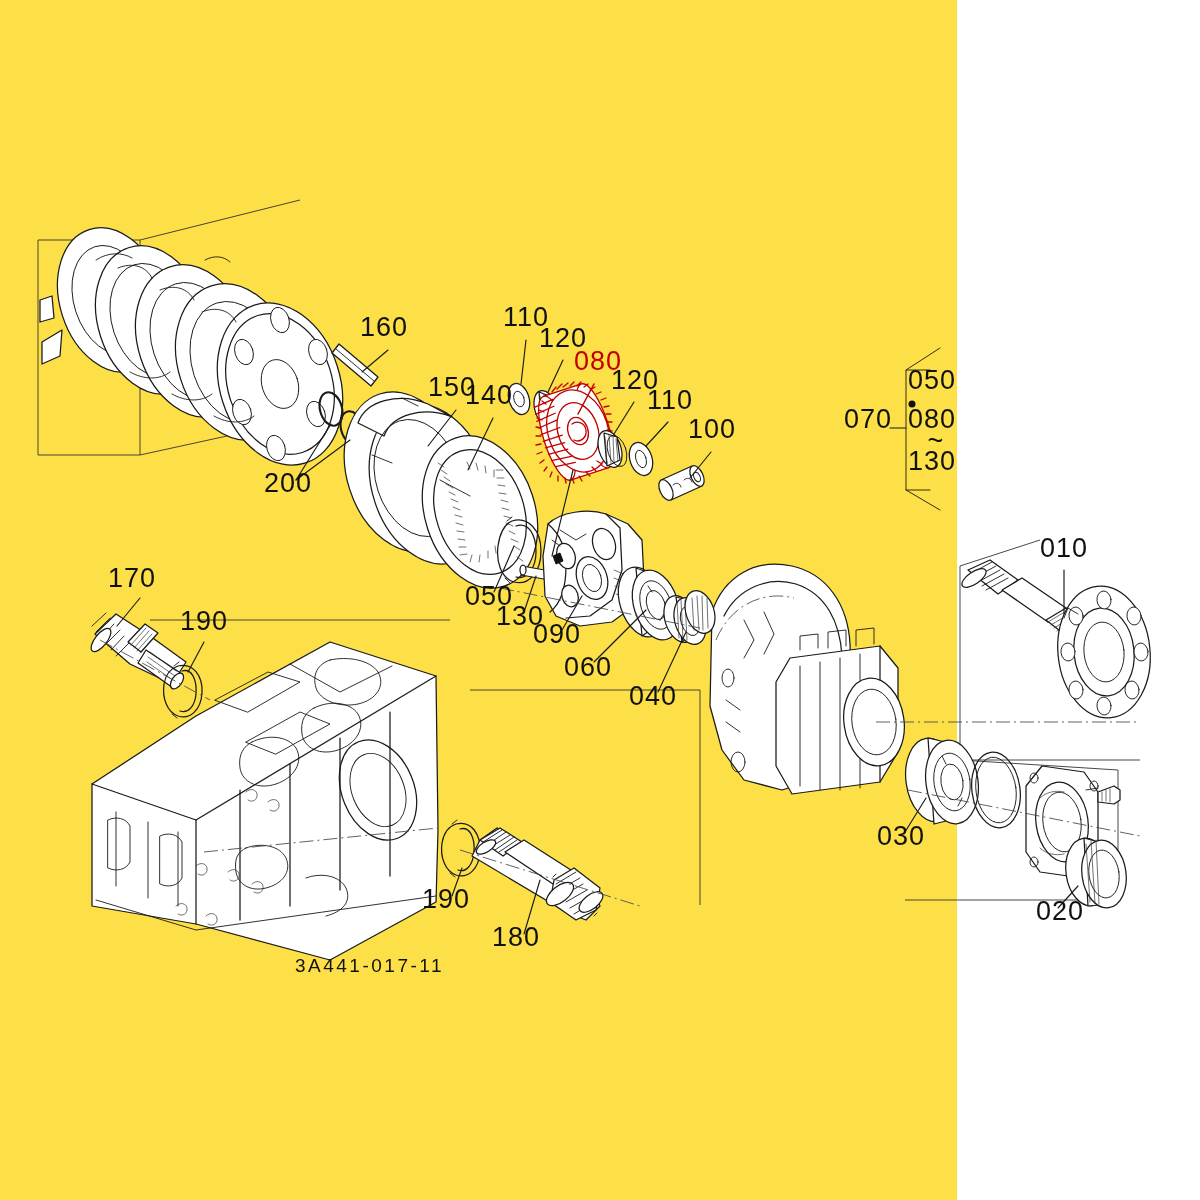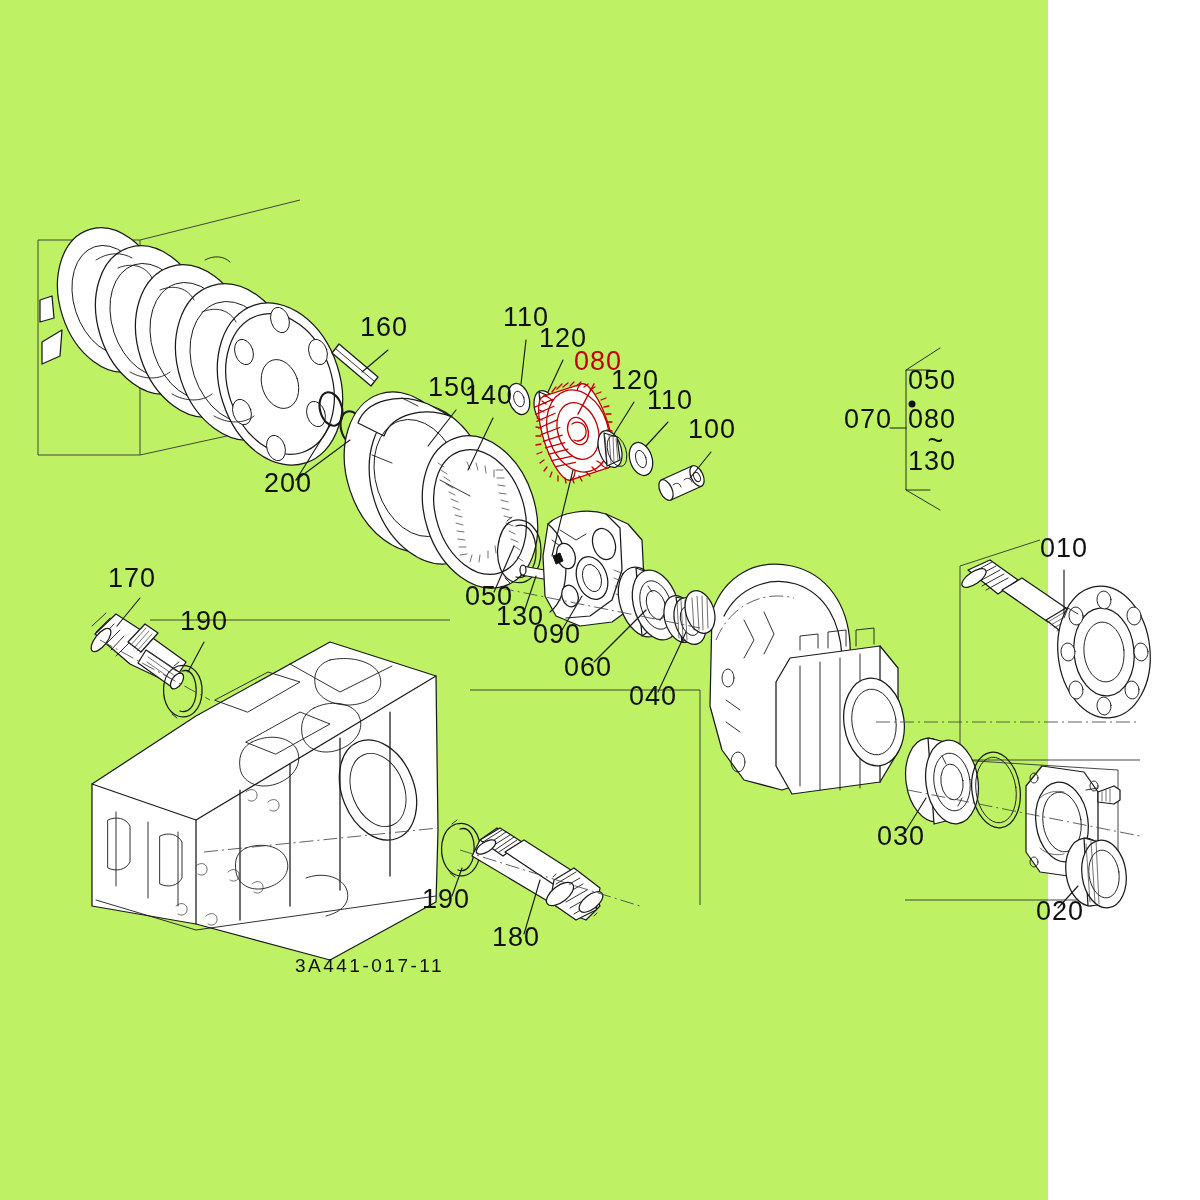--- a/index.html
+++ b/index.html
@@ -1,19 +1,19 @@
 <!DOCTYPE html>
 <html><head>
 <meta charset="utf-8">
 <title>Parts Diagram</title>
 <style>
   html,body{margin:0;padding:0;background:#ffffff;}
   body{width:1200px;height:1200px;overflow:hidden;
        font-family:"Liberation Sans", sans-serif;}
-  #sheet{position:relative;width:1048px;height:1200px;background:#bef264;}
+  #sheet{position:relative;width:957px;height:1200px;background:#fde047;}
   svg{display:block;}
   .ln{fill:none;stroke:#1a1a1a;stroke-width:1.25;stroke-linecap:round;stroke-linejoin:round;}
   .ln-th{fill:none;stroke:#1a1a1a;stroke-width:2.1;stroke-linecap:round;stroke-linejoin:round;}
   .ln-f{fill:none;stroke:#1a1a1a;stroke-width:0.9;stroke-linecap:round;stroke-linejoin:round;}
   .ln-vf{fill:none;stroke:#333;stroke-width:0.7;stroke-linecap:round;stroke-linejoin:round;}
   .wh{fill:#ffffff;stroke:#1a1a1a;stroke-width:1.25;stroke-linejoin:round;stroke-linecap:round;}
   .wh-f{fill:#ffffff;stroke:#1a1a1a;stroke-width:0.9;stroke-linejoin:round;stroke-linecap:round;}
   .blk{fill:#111;stroke:#111;stroke-width:1;}
   .dashdot{fill:none;stroke:#444;stroke-width:0.85;
            stroke-dasharray:14 4 2 4;stroke-linecap:butt;}

